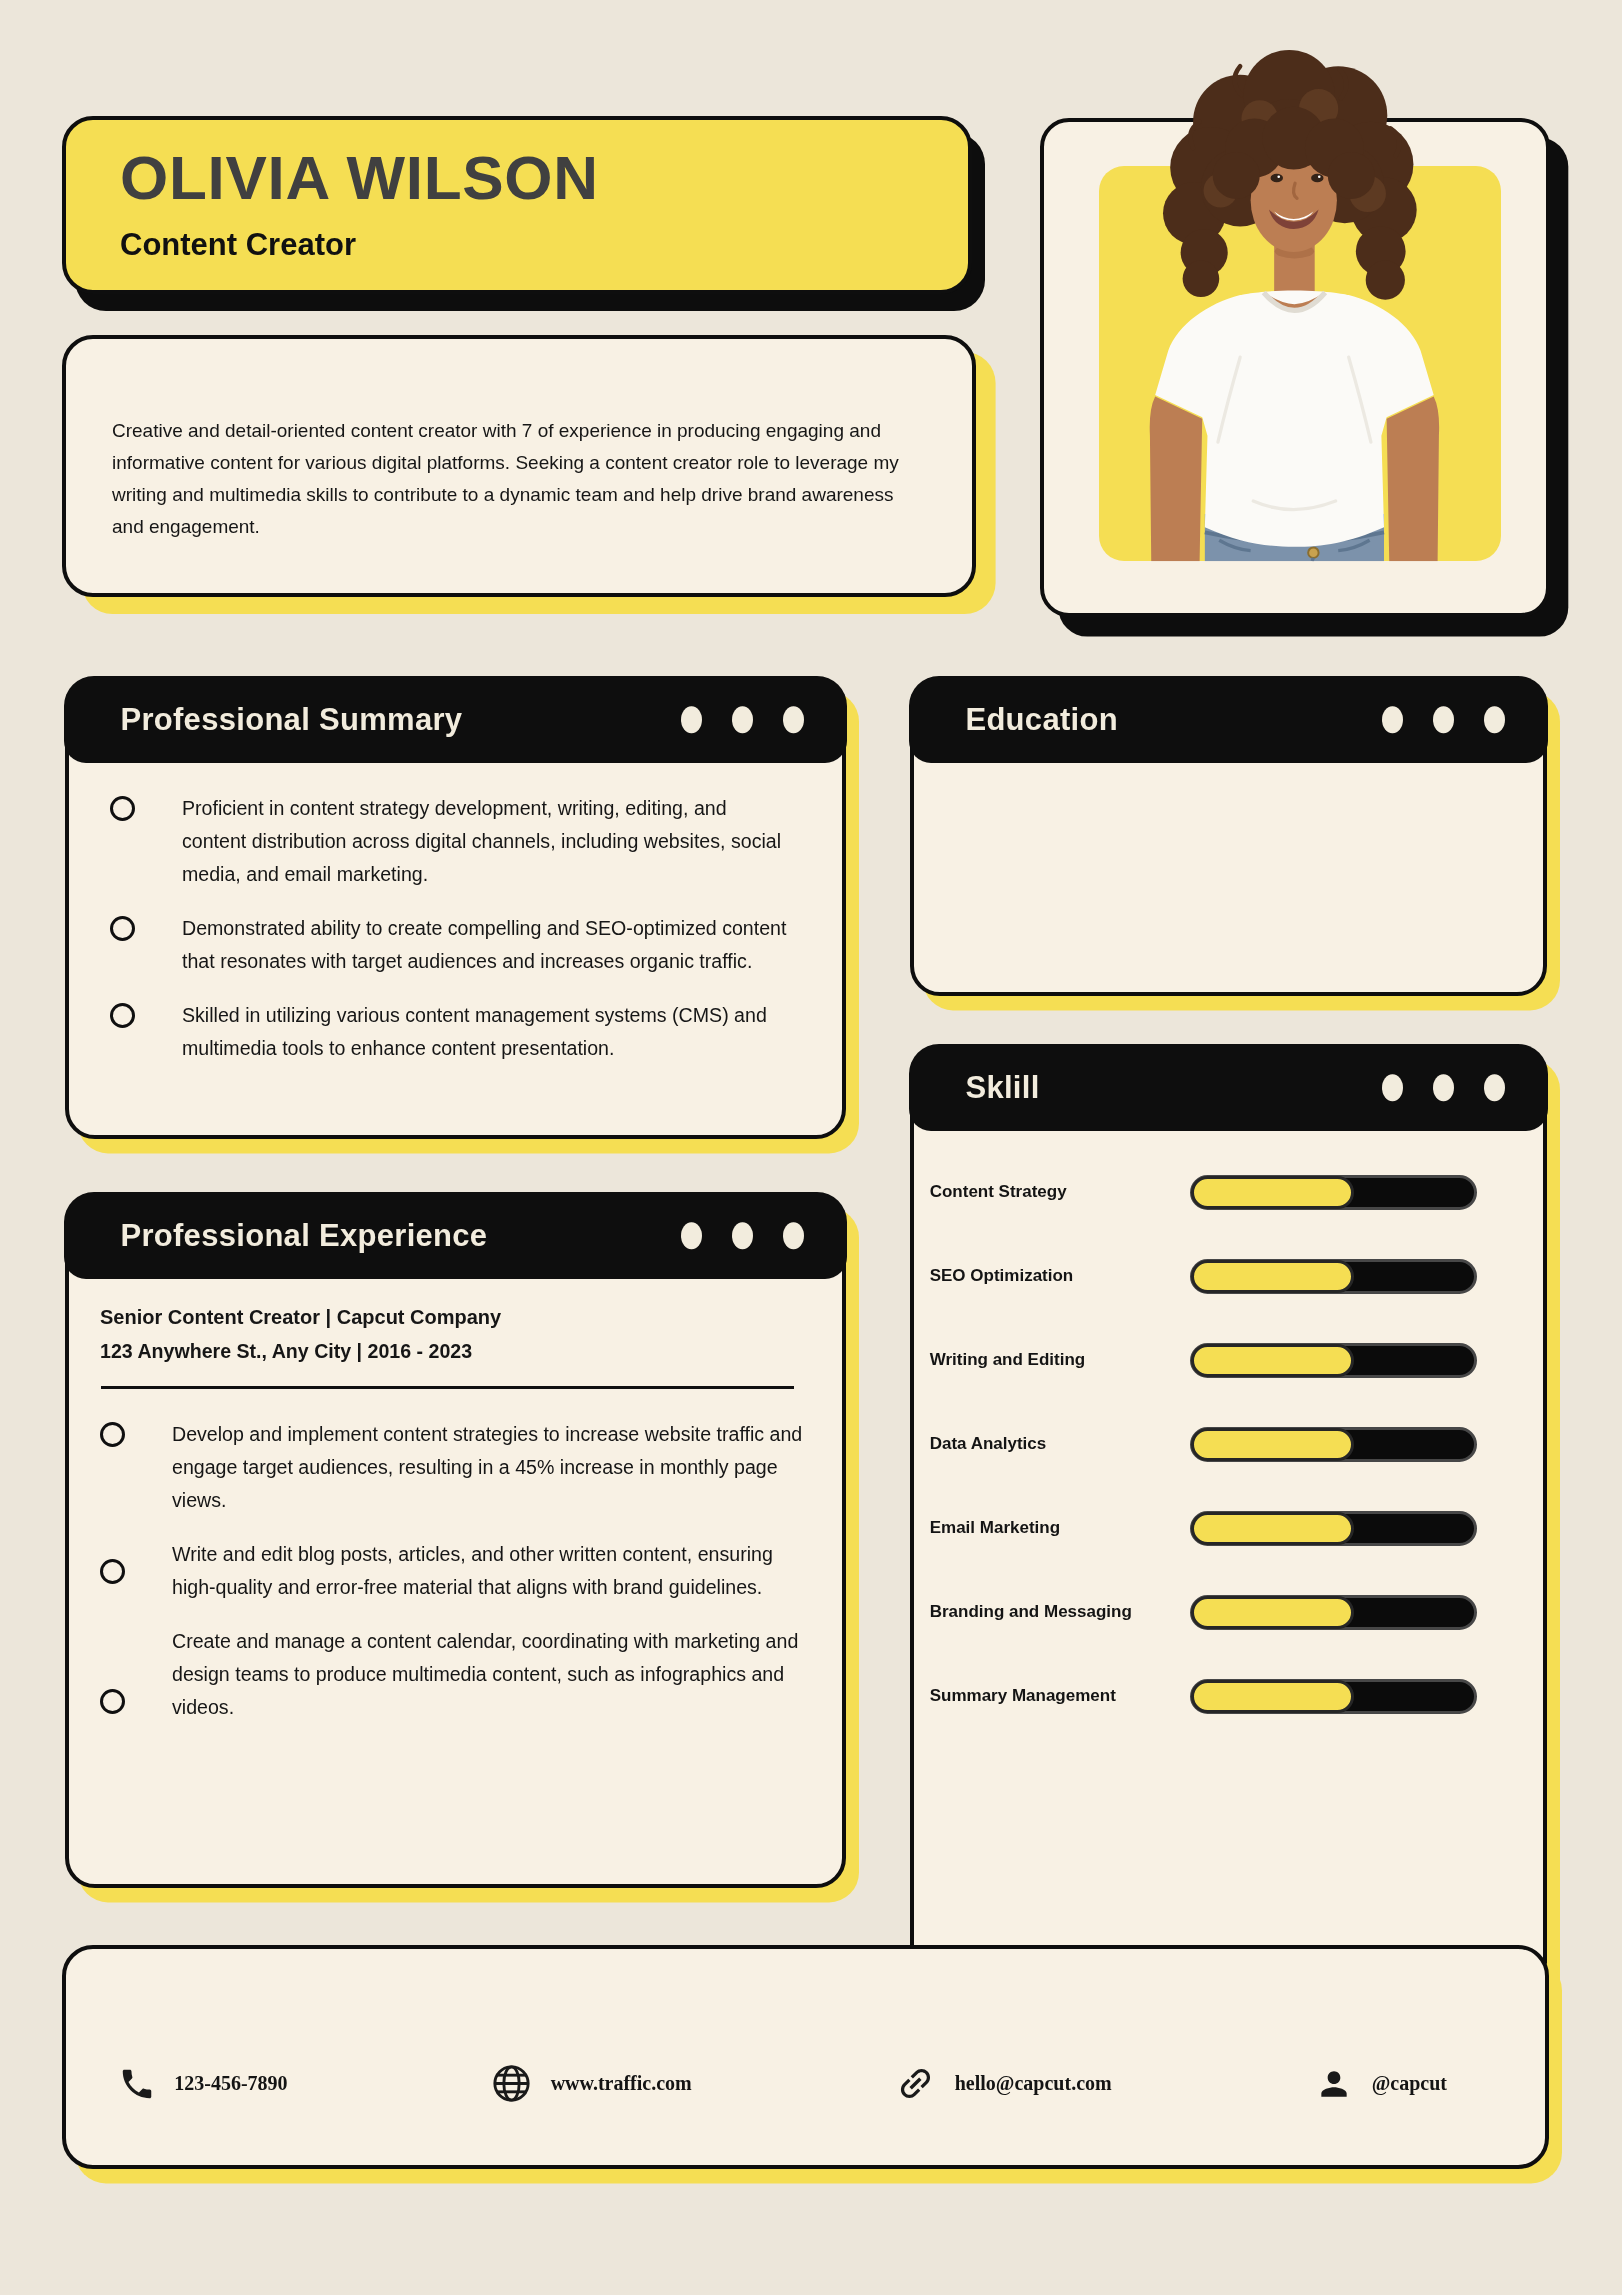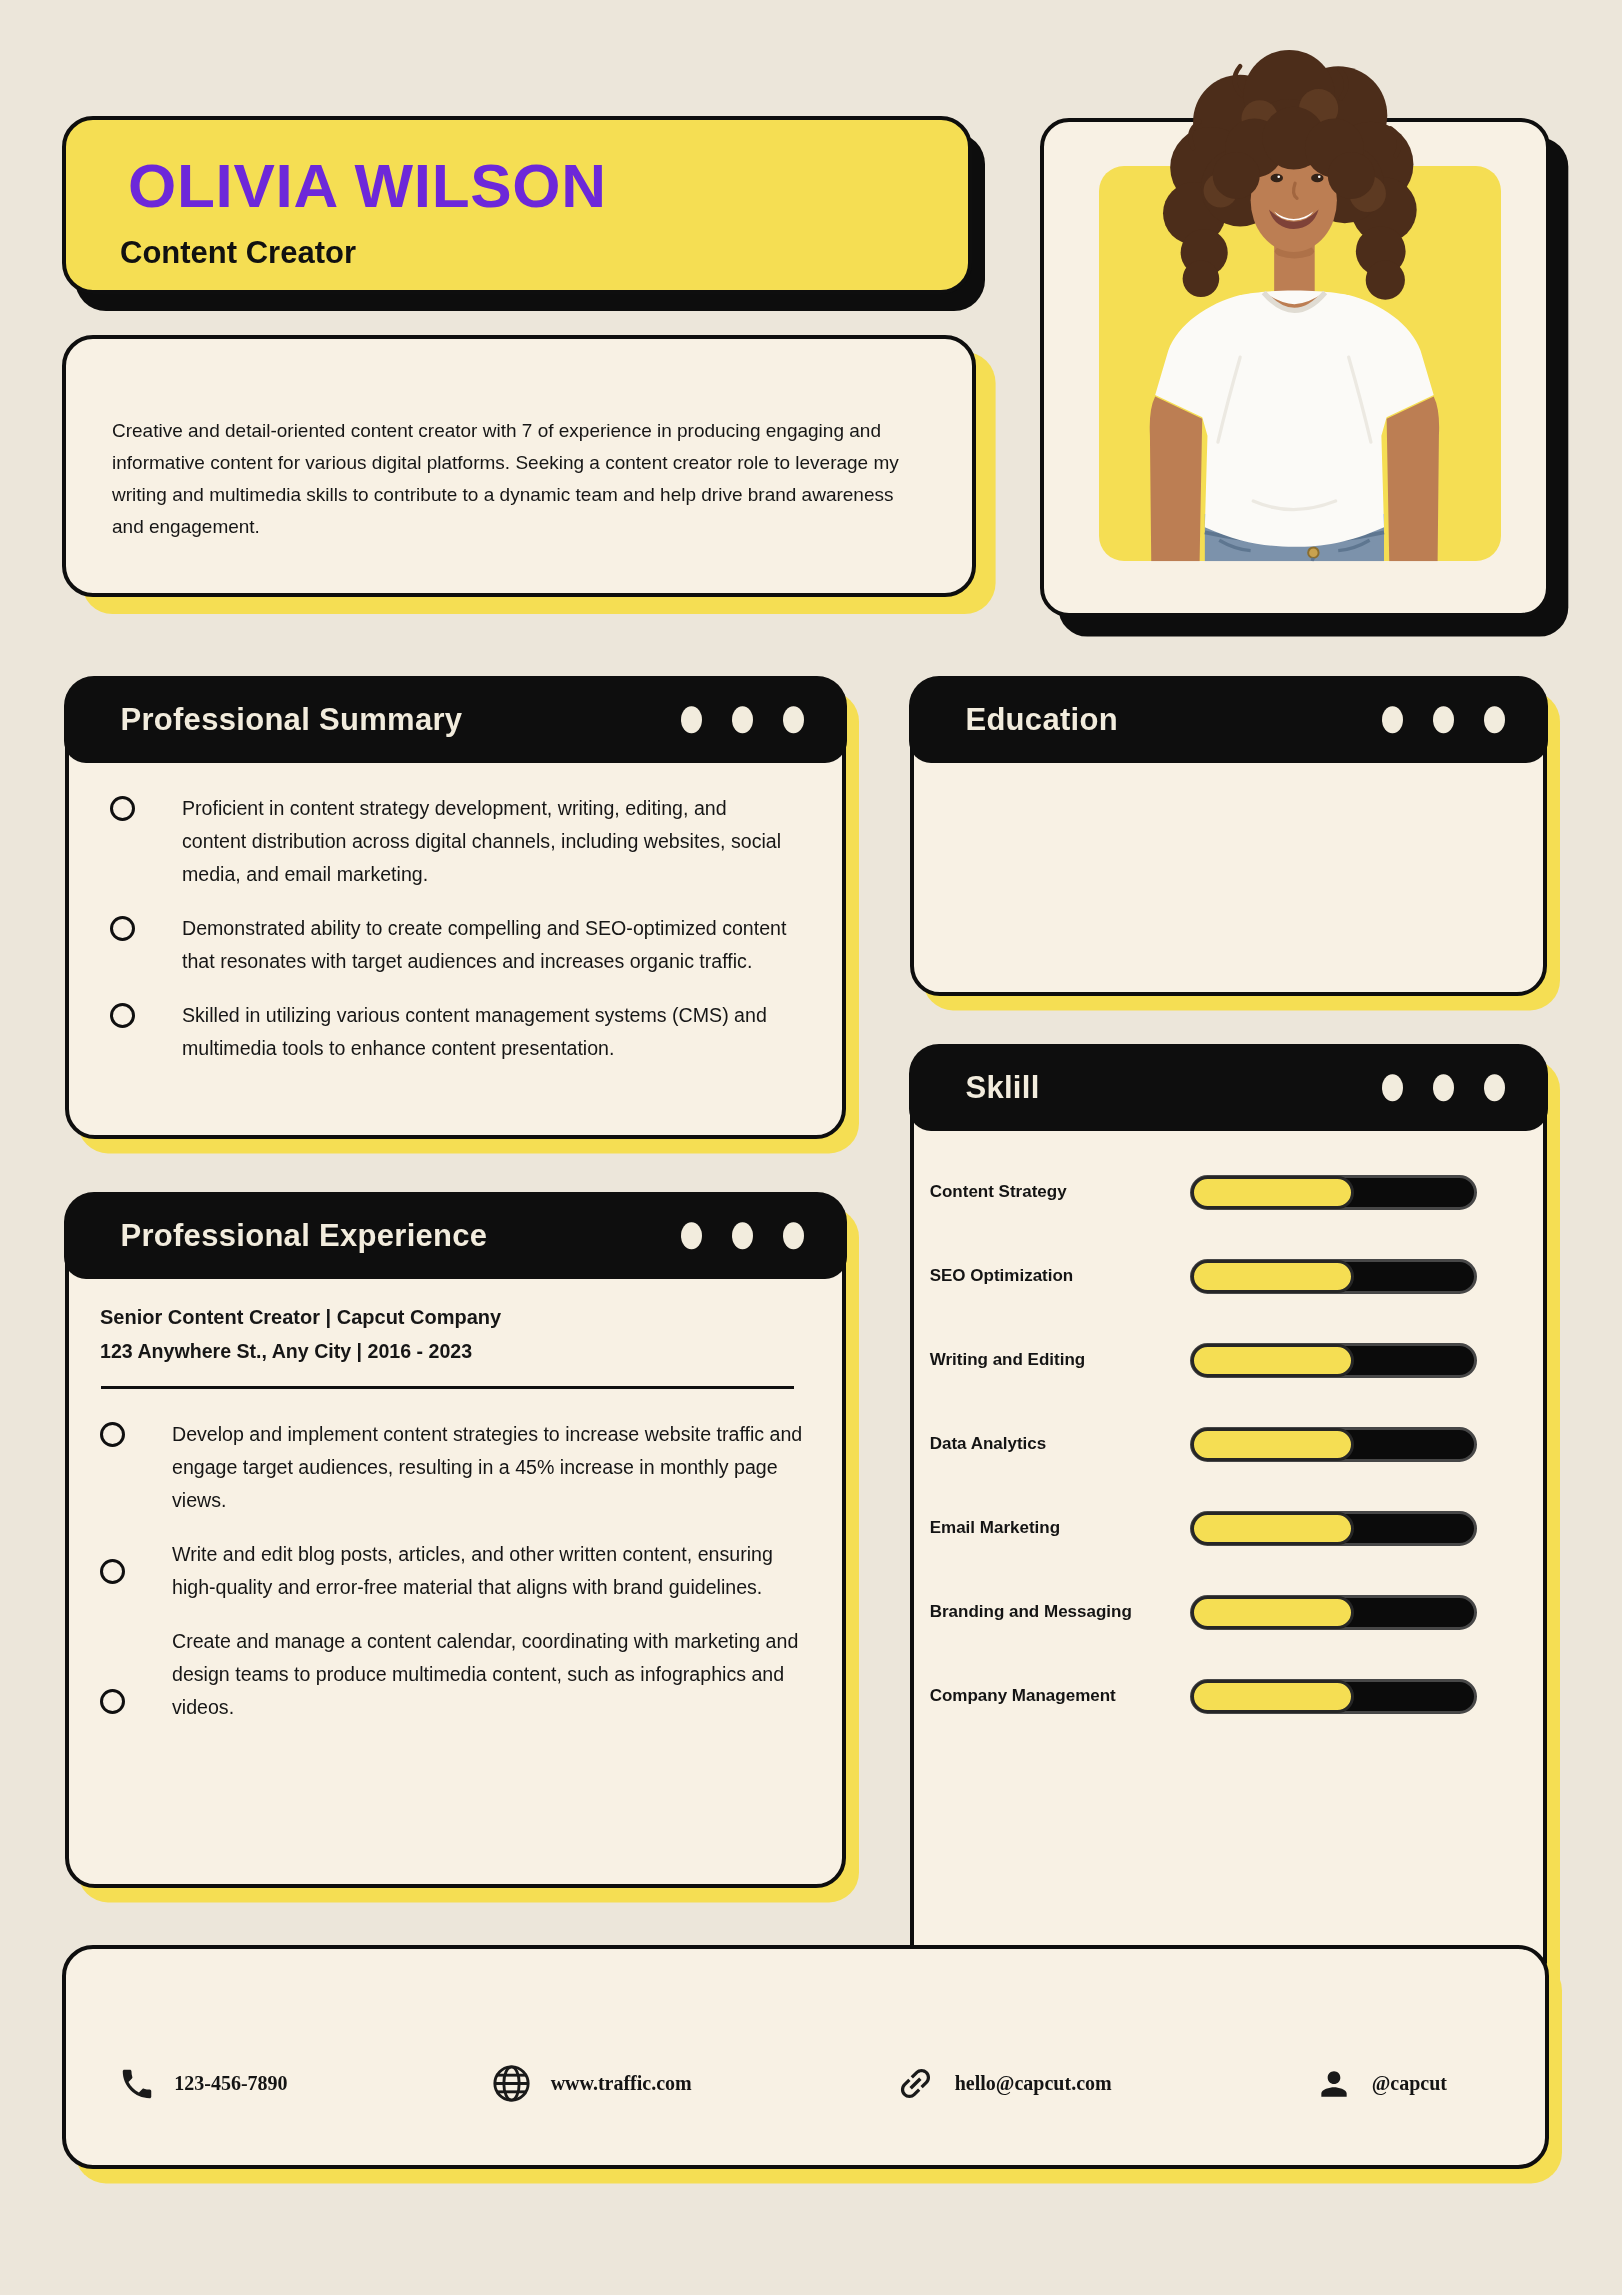--- a/index.html
+++ b/index.html
@@ -3,21 +3,21 @@
 <meta charset="utf-8">
 <style>
   html,body{margin:0;padding:0;background:#ECE6DA;}
   #page{position:relative;width:1623px;height:2295px;background:#ECE6DA;overflow:hidden;
         font-family:"Liberation Sans","DejaVu Sans",sans-serif;color:#161616;}
   .card{position:absolute;box-sizing:border-box;border:4.6px solid #0E0E0E;}
 
   
   .name-card{left:62px;top:116px;width:910px;height:178px;background:#F5DE53;
              border-radius:31px;box-shadow:13px 17px 0 #0D0D0D;padding:22px 39px 0 54px;}
-  .name-card h1{margin:8px;font-size:62px;font-weight:700;letter-spacing:0.7px;color:#6d28d9;}
+  .name-card h1{margin:0;font-size:62px;font-weight:700;letter-spacing:0.7px;color:#404040;}
   .name-card .role{margin-top:14.4px;font-size:31px;font-weight:700;color:#111;}
 
   
   .intro-card{left:62px;top:335px;width:914px;height:262px;background:#F8F1E4;
               border-radius:31px;box-shadow:19.6px 17px 0 #F5DE53;}
   .intro-card p{margin:0;padding:76px 46px 0 46px;font-size:19px;line-height:32px;}
 
   
   .photo-card{left:1040px;top:118px;width:510px;height:499px;background:#F8F1E4;
               border-radius:29px;box-shadow:18.3px 19.6px 0 #0D0D0D;}
@@ -255,21 +255,21 @@
             <span class="skill-fill" style="width: 58%;"></span>
           </span>
       </div>
       <div class="skill-row">
         <span class="skill-label">Branding and Messaging</span>
         <span class="skill-bar">
             <span class="skill-fill" style="width: 58%;"></span>
           </span>
       </div>
       <div class="skill-row">
-        <span class="skill-label">Company Management</span>
+        <span class="skill-label">Summary Management</span>
         <span class="skill-bar">
             <span class="skill-fill" style="width: 58%;"></span>
           </span>
       </div>
     </div>
   </div>
 
   <div class="card window experience-card">
     <div class="win-header">
       <span class="win-title">Professional Experience</span>

